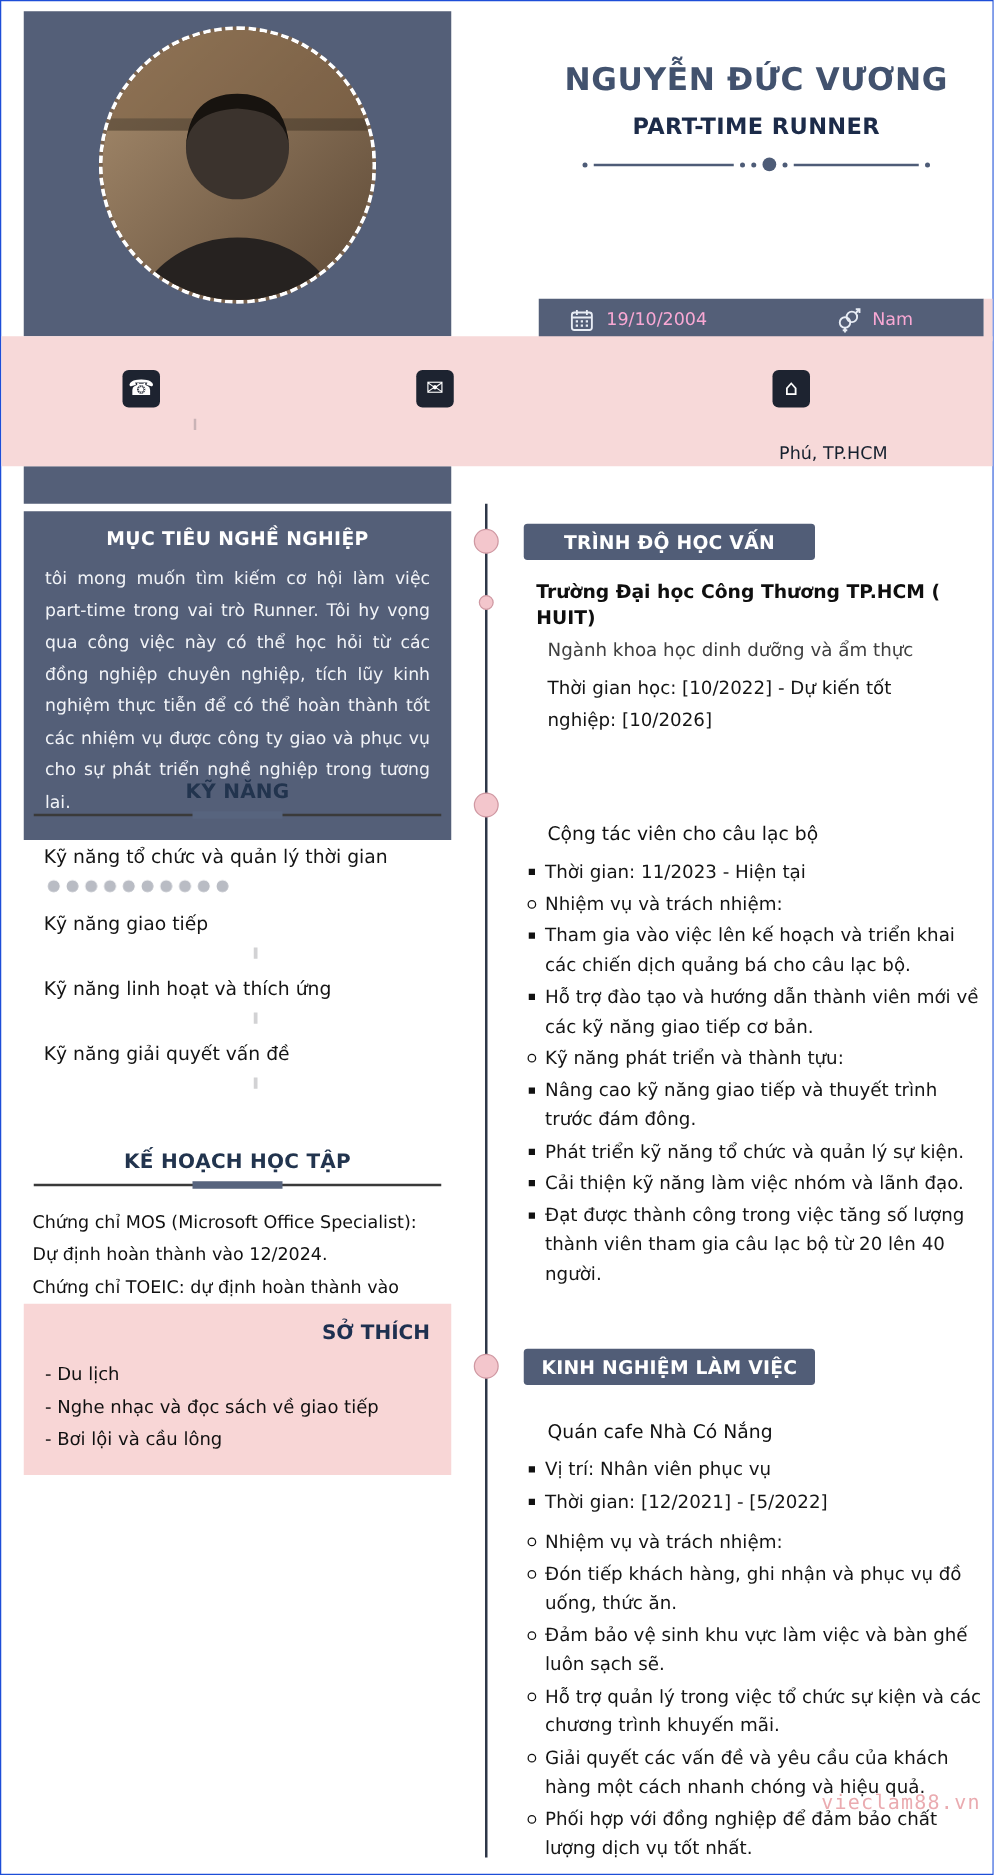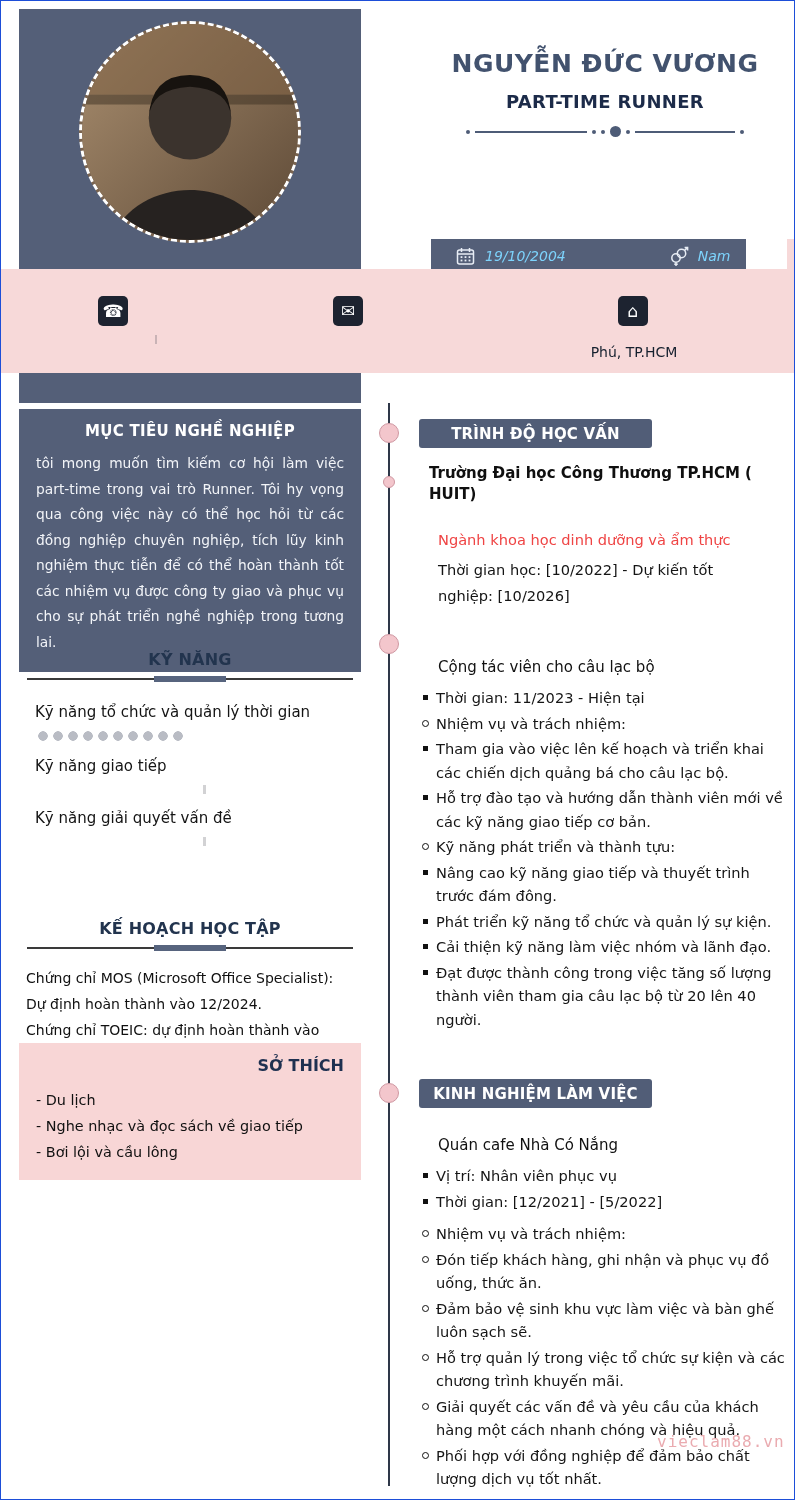--- a/index.html
+++ b/index.html
@@ -17,46 +17,46 @@
   .name-block { position:absolute; left:428px; top:48px; width:352px; text-align:center; }
   .cv-name { font-size:25px; font-weight:bold; color:#42526e; letter-spacing:0.5px; }
   .cv-title { margin-top:13px; font-size:18px; font-weight:bold; color:#1c2b49; letter-spacing:0.3px; }
   .orn { display:flex; align-items:center; justify-content:center; gap:5px; margin-top:14px; }
   .o-line { height:2px; background:#4e5c77; width:112px; }
   .o-line.short { width:100px; }
   .o-cap,.o-d { width:4px; height:4px; background:#4e5c77; border-radius:50%; }
   .o-big { width:11px; height:11px; background:#4e5c77; border-radius:50%; }
 
   
-  .infobar { position:absolute; left:430px; top:238px; width:315px; height:34px; background:#545f78; display:flex; align-items:center; color:#7dd3fc; font-size:14px;font-style:italic; }
+  .infobar { position:absolute; left:430px; top:238px; width:356px; height:34px; background:#545f78; display:flex; align-items:center; color:#f9a8d4; font-size:14px; }
   .infobar .ib-icon { display:flex; align-items:center; }
   .ib-cal { margin-left:25px; }
   .ib-date { margin-left:10px; }
   .ib-gen { margin-left:102px; }
   .ib-nam { margin-left:9px; }
   .pinkcap { position:absolute; left:786px; top:238px; width:9px; height:34px; background:#f7d9d9; }
 
   
   .band { position:absolute; left:0; top:268px; width:795px; height:104px; background:#f7d9d9; }
   .cicon { position:absolute; top:27px; width:30px; height:30px; background:#1d2330; border-radius:5px; color:#fff; display:flex; align-items:center; justify-content:center; font-size:17px; line-height:1; }
   .ci-phone { left:97px; }
   .ci-mail { left:332px; }
   .ci-home { left:617px; }
   .band-tick { position:absolute; left:154px; top:66px; width:2px; height:9px; background:#c9b3b6; }
-  .band-addr { position:absolute; left:557px; top:75px; width:152px; text-align:center; font-size:14px; color:#15202e; }
+  .band-addr { position:absolute; left:557px; top:86px; width:152px; text-align:right; font-size:14px; color:#15202e; }
 
   
   .obj { position:absolute; left:18px; top:408px; width:342px; background:#545f78; color:#fff; padding:13px 17px 17px; }
   .obj-h { font-size:15px; font-weight:bold; text-align:center; letter-spacing:0.3px; margin-bottom:11px; }
   .obj-p { font-size:13.8px; line-height:25.5px; text-align:justify; color:#f2f4f8; }
 
   .ltitle { position:relative; font-size:16px; font-weight:bold; color:#22344e; text-align:center; padding-bottom:9px; border-bottom:2px solid #3a3a3a; margin:0 8px; letter-spacing:0.2px; }
   .ltitle::after { content:""; position:absolute; left:50%; bottom:-4px; transform:translateX(-50%); width:72px; height:6px; background:#57647e; }
 
-  .skills { position:absolute; left:18px; top:622px; width:342px;margin-top:27px; }
+  .skills { position:absolute; left:18px; top:622px; width:342px; }
   .skill-list { margin-top:23px; padding-left:16px; }
   .skill { margin-bottom:15px; }
   .skill-label { font-size:15px; color:#141414; }
   .skill-dots { margin:9px 0 0 2px; height:12px; width:150px;
     background-image:radial-gradient(circle at 6px 6px, #b9bcc4 4.5px, rgba(0,0,0,0) 5px);
     background-size:15px 12px; background-repeat:repeat-x; }
   .skill-tick { margin:10px 0 0 168px; width:3px; height:9px; background:#d2d2d4; }
 
   .study { position:absolute; left:18px; top:918px; width:342px; }
   .study-body { margin-top:16px; padding:0 7px; font-size:14px; line-height:26px; color:#101010; }
@@ -70,21 +70,21 @@
   .tdot { position:absolute; border-radius:50%; background:#f3c6cc; border:1px solid #cf98a2; }
   .tdot.big { width:20px; height:20px; left:378px; }
   .tdot.small { width:12px; height:12px; left:382px; top:475px; }
   .td1 { top:422px; } .td3 { top:633px; } .td4 { top:1082px; }
 
   
   .rsec { position:absolute; left:418px; width:372px; }
   .r-edu { top:418px; } .r-act { top:629px; } .r-exp { top:1078px; }
   .badge { width:233px; height:29px; background:#515d77; color:#ffffff; font-weight:bold; font-size:15px; display:flex; align-items:center; justify-content:center; border-radius:3px; letter-spacing:0.2px; }
   .edu-school { margin-top:15px; padding-left:10px; font-weight:bold; font-size:15px; line-height:21px; width:345px; color:#0f0f0f; }
-  .edu-major { margin-top:26px; padding-left:19px; font-size:14.6px; color:#ef4444; }
+  .edu-major { margin-top:7px; padding-left:19px; font-size:14.6px; color:#404040; }
   .edu-time { margin-top:9px; padding-left:19px; font-size:14.6px; line-height:26px; width:350px; color:#141414; }
   .r-org { margin-top:28px; padding-left:19px; font-size:15px; color:#111; }
   .blist { margin-top:10px; font-size:14.6px; line-height:23.5px; color:#151515; }
   .blt { display:flex; margin:2px 0; }
   .blt .m { position:relative; flex:0 0 17px; }
   .blt.sq .m::before { content:""; position:absolute; left:4px; top:9px; width:5px; height:5px; background:#111; }
   .blt.ci .m::before { content:""; position:absolute; left:3px; top:8px; width:5px; height:5px; border:1.4px solid #111; border-radius:50%; background:none; }
   .blt .t { flex:1; }
 
   .wm { position:absolute; left:656px; top:1431px; font-family:"DejaVu Sans Mono",monospace; font-size:16px; color:#eaabb0; letter-spacing:1px; }
@@ -179,20 +179,24 @@
     <div class="skill-list">
       <div class="skill">
         <div class="skill-label">Kỹ năng tổ chức và quản lý thời gian</div>
         <div class="skill-dots"></div>
       </div>
       <div class="skill">
         <div class="skill-label">Kỹ năng giao tiếp</div>
         <div class="skill-tick"></div>
       </div>
       <div class="skill">
+        <div class="skill-label">Kỹ năng linh hoạt và thích ứng</div>
+        <div class="skill-tick"></div>
+      </div>
+      <div class="skill">
         <div class="skill-label">Kỹ năng giải quyết vấn đề</div>
         <div class="skill-tick"></div>
       </div>
     </div>
   </div>
 
   <div class="study">
     <div class="ltitle">KẾ HOẠCH HỌC TẬP</div>
     <div class="study-body">
       <div>Chứng chỉ MOS (Microsoft Office Specialist): Dự định hoàn thành vào 12/2024.</div>

